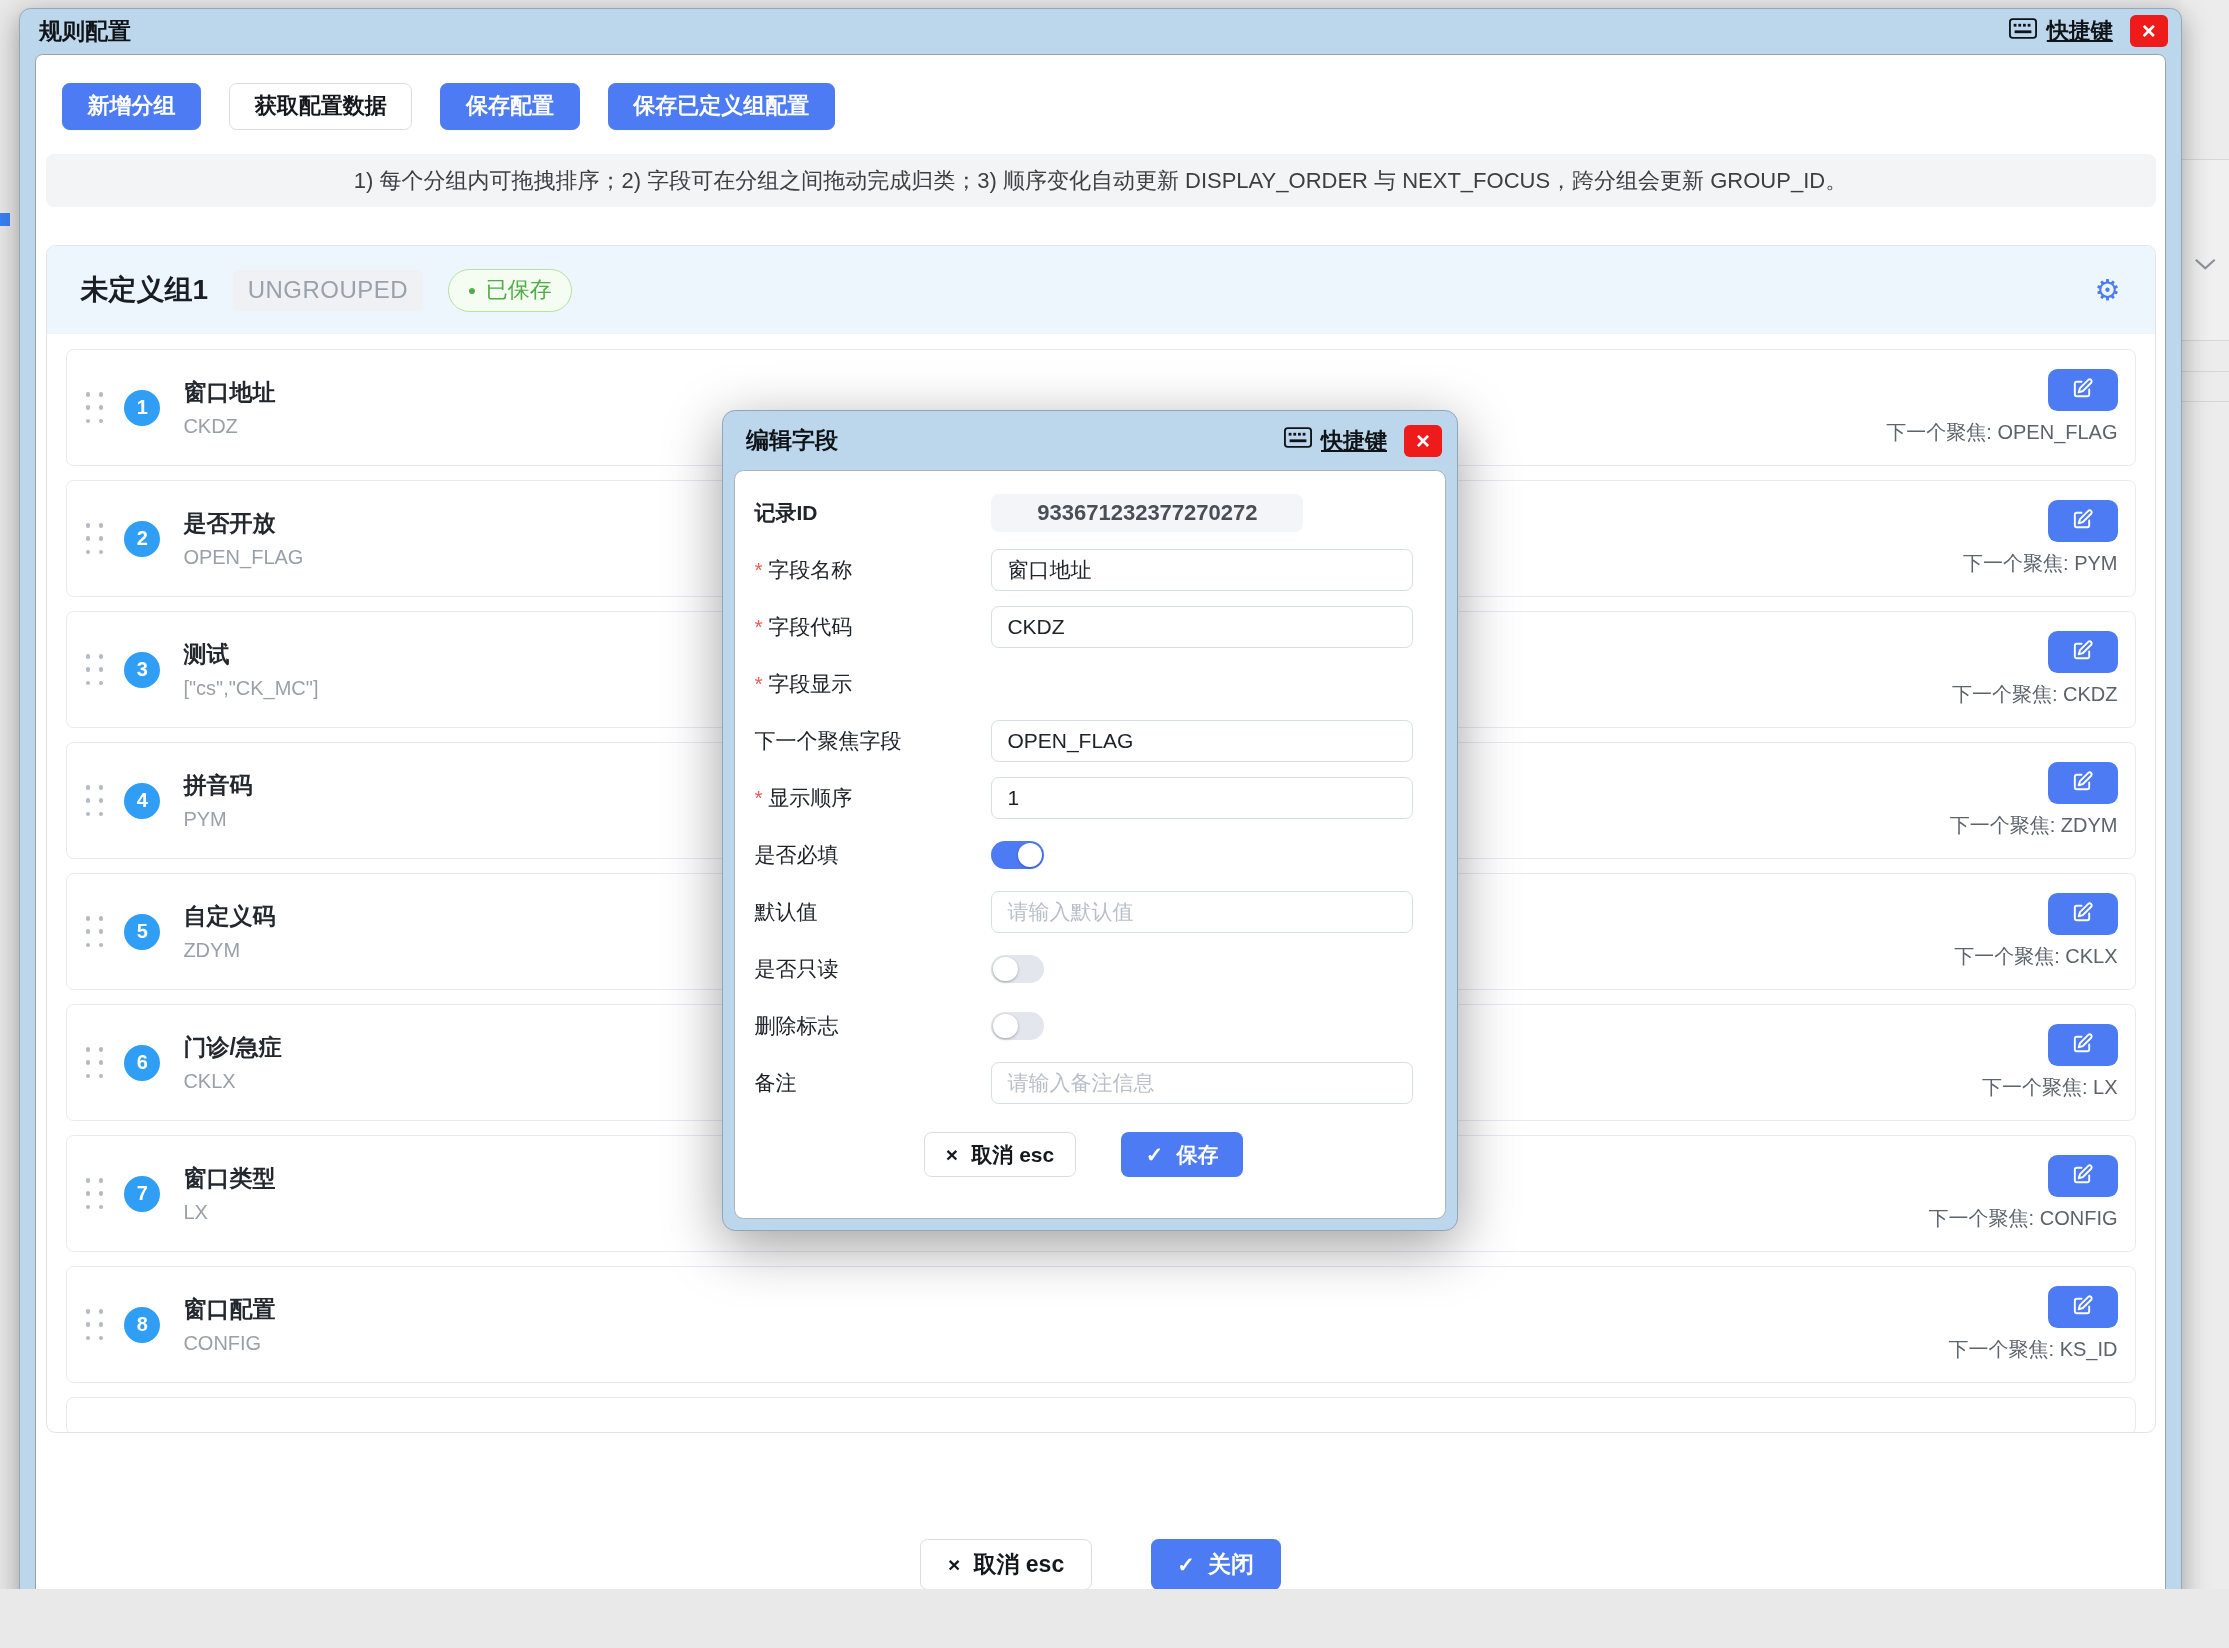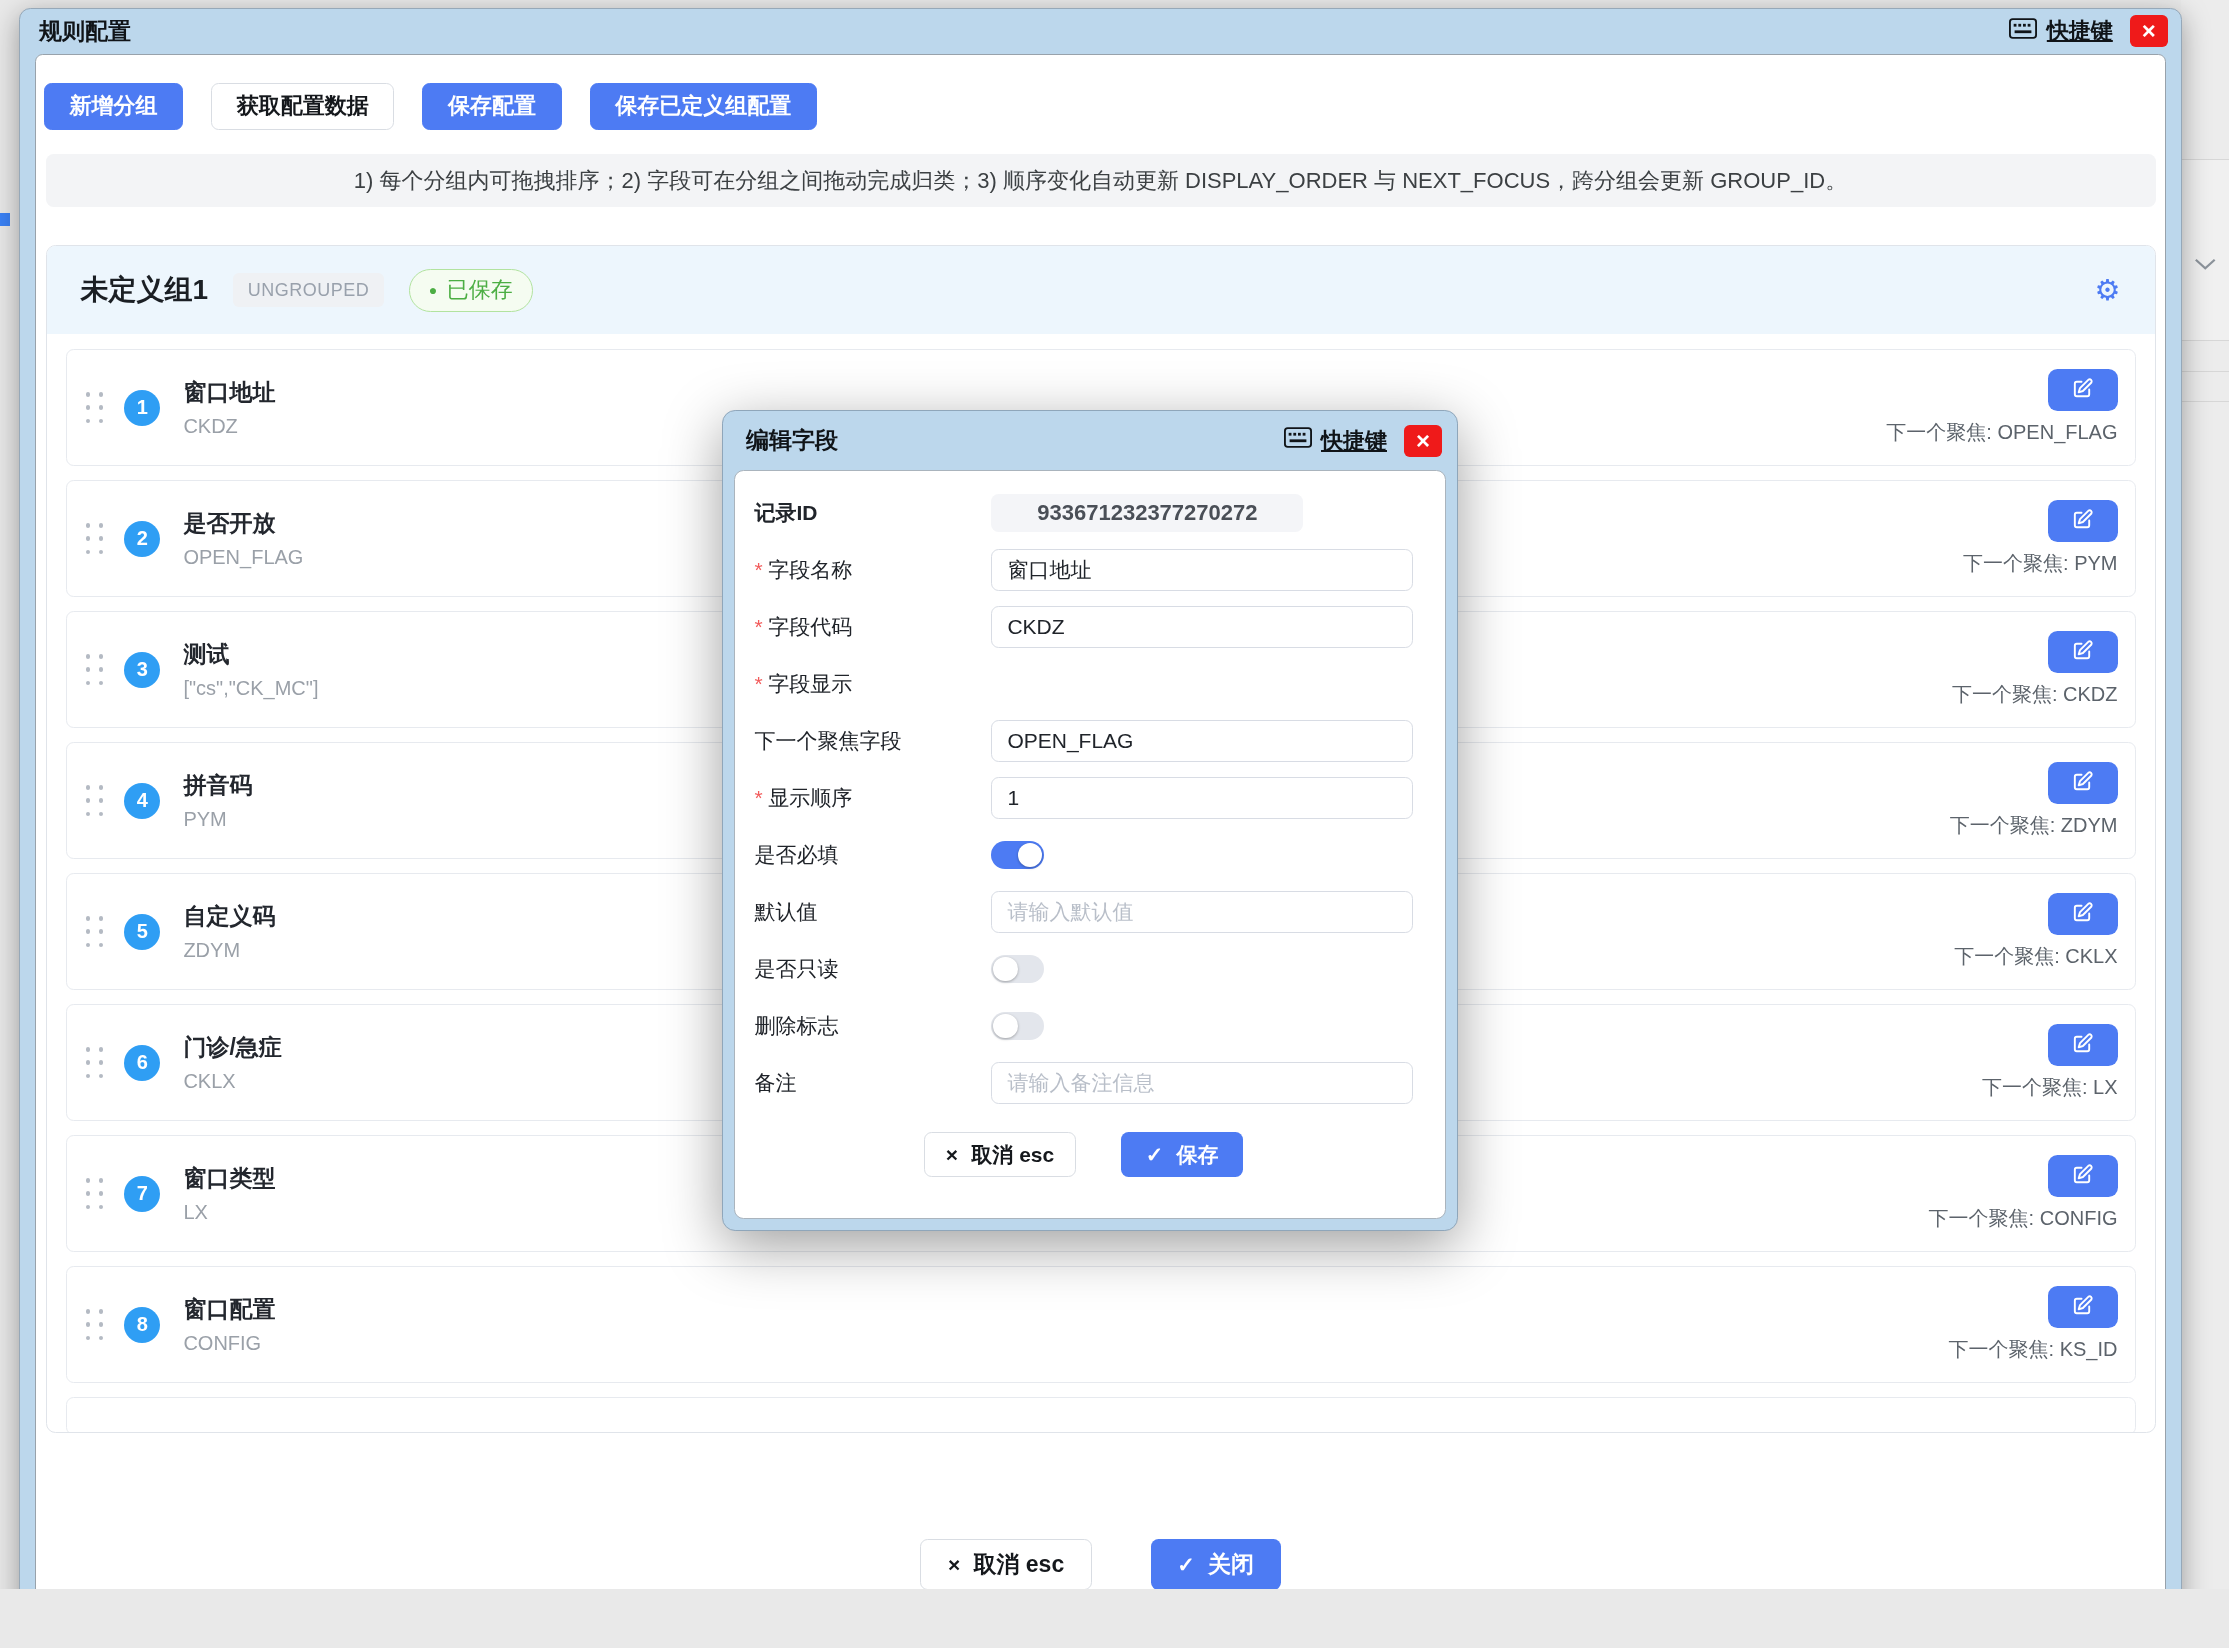--- a/index.html
+++ b/index.html
@@ -22,35 +22,35 @@
   .titlebar .t-title { font-size:23px; font-weight:700; color:#101418; }
   .titlebar .t-right { margin-left:auto; display:flex; align-items:center; gap:17px; }
   .kbd-hint { display:flex; align-items:center; gap:9.5px; font-size:22px; color:#101418; font-weight:600;text-decoration:underline; }
   .btn-close { width:38px; height:32px; border:none; border-radius:5.7px; background:#ef1a1a; color:#fff;
     font-size:24px; font-weight:700; line-height:1; display:flex; align-items:center; justify-content:center; cursor:pointer; }
 
   .panel { position:absolute; left:15px; right:15px; top:45px; bottom:15px; background:#fff;
     border:0.9px solid #98a2ab; border-radius:7.6px; overflow:hidden; }
 
   
-  .toolbar { padding:28px 0 0 8px; display:flex; gap:28px; }
+  .toolbar { padding:28px 0 0 26px; display:flex; gap:28px; }
   .btn { height:47px; border-radius:7.6px; font-size:22px; font-weight:600; padding:0 24.6px; cursor:pointer;
     display:inline-flex; align-items:center; justify-content:center; font-family:inherit; }
   .btn-primary { background:#4d7bf3; border:0.9px solid #4d7bf3; color:#fff; }
   .btn-plain { background:#fff; border:0.9px solid #d9dde3; color:#15181c; }
 
   
   .notice { margin:24.6px 9.5px 0 9.5px; background:#f3f4f6; border-radius:7.6px; padding:15px 21px;
     font-size:22px; color:#3c4043; line-height:23px;text-align:center; }
 
   
   .group { margin:38px 9.5px 0 9.5px; height:1188px; border:0.9px solid #e0e4ea; border-radius:9.5px; overflow:hidden; background:#fff; }
   .group-header { height:88px; background:#edf6fd; display:flex; align-items:center; padding:8px 34px; gap:24.6px; }
   .group-title { font-size:28px; font-weight:700; color:#1b1f24; }
-  .group-tag { background:#eff1f4; color:#99a1ac; font-size:18px; padding:6.6px 15px; border-radius:5.7px; letter-spacing:0.5px; }
+  .group-tag { background:#eff1f4; color:#99a1ac; font-size:24px; padding:6.6px 15px; border-radius:5.7px; letter-spacing:0.5px; }
   .group-status { border:0.9px solid #b2e39f; background:#f5fcf1; color:#4cae44; font-size:22px;
     padding:5.7px 19px; border-radius:945px; display:flex; align-items:center; gap:9.5px; }
   .group-status .dot { font-size:14px; line-height:1; }
   .gear { margin-left:auto; color:#4d7bf3; font-size:29px; line-height:1; cursor:pointer; }
 
   .rows { padding:15px 19px 0 19px; display:flex; flex-direction:column; gap:14px; }
   .row { height:117px; border:0.9px solid #e7eaef; border-radius:7.6px; background:#fff;
     display:flex; align-items:center; padding:0 17px 0 19px; }
   .row.partial { height:38px; border-radius:7.6px; }
   .dots { display:grid; grid-template-columns:repeat(2,4.7px); grid-auto-rows:4.7px; gap:8.5px 8.5px; margin-right:21px; }

